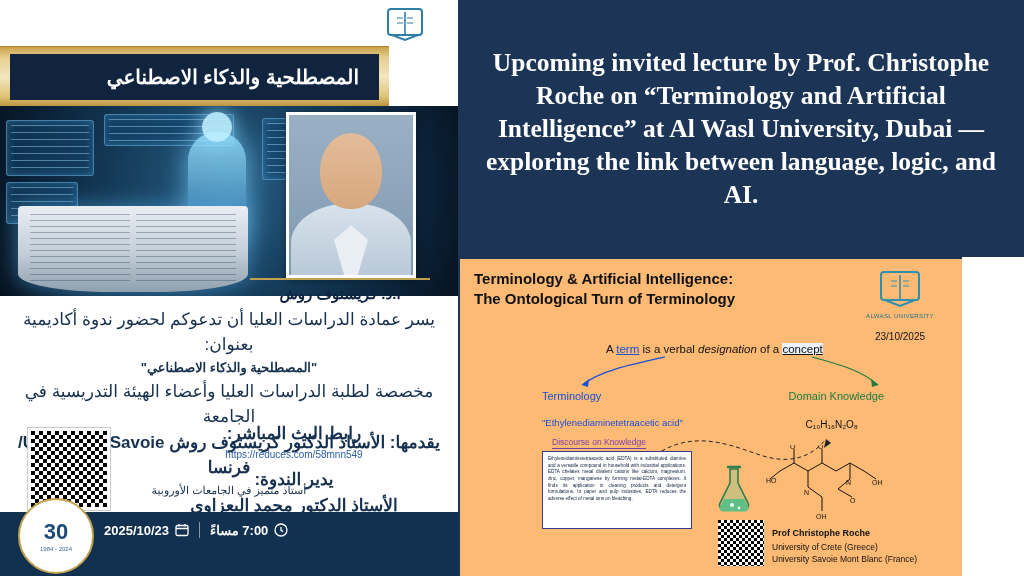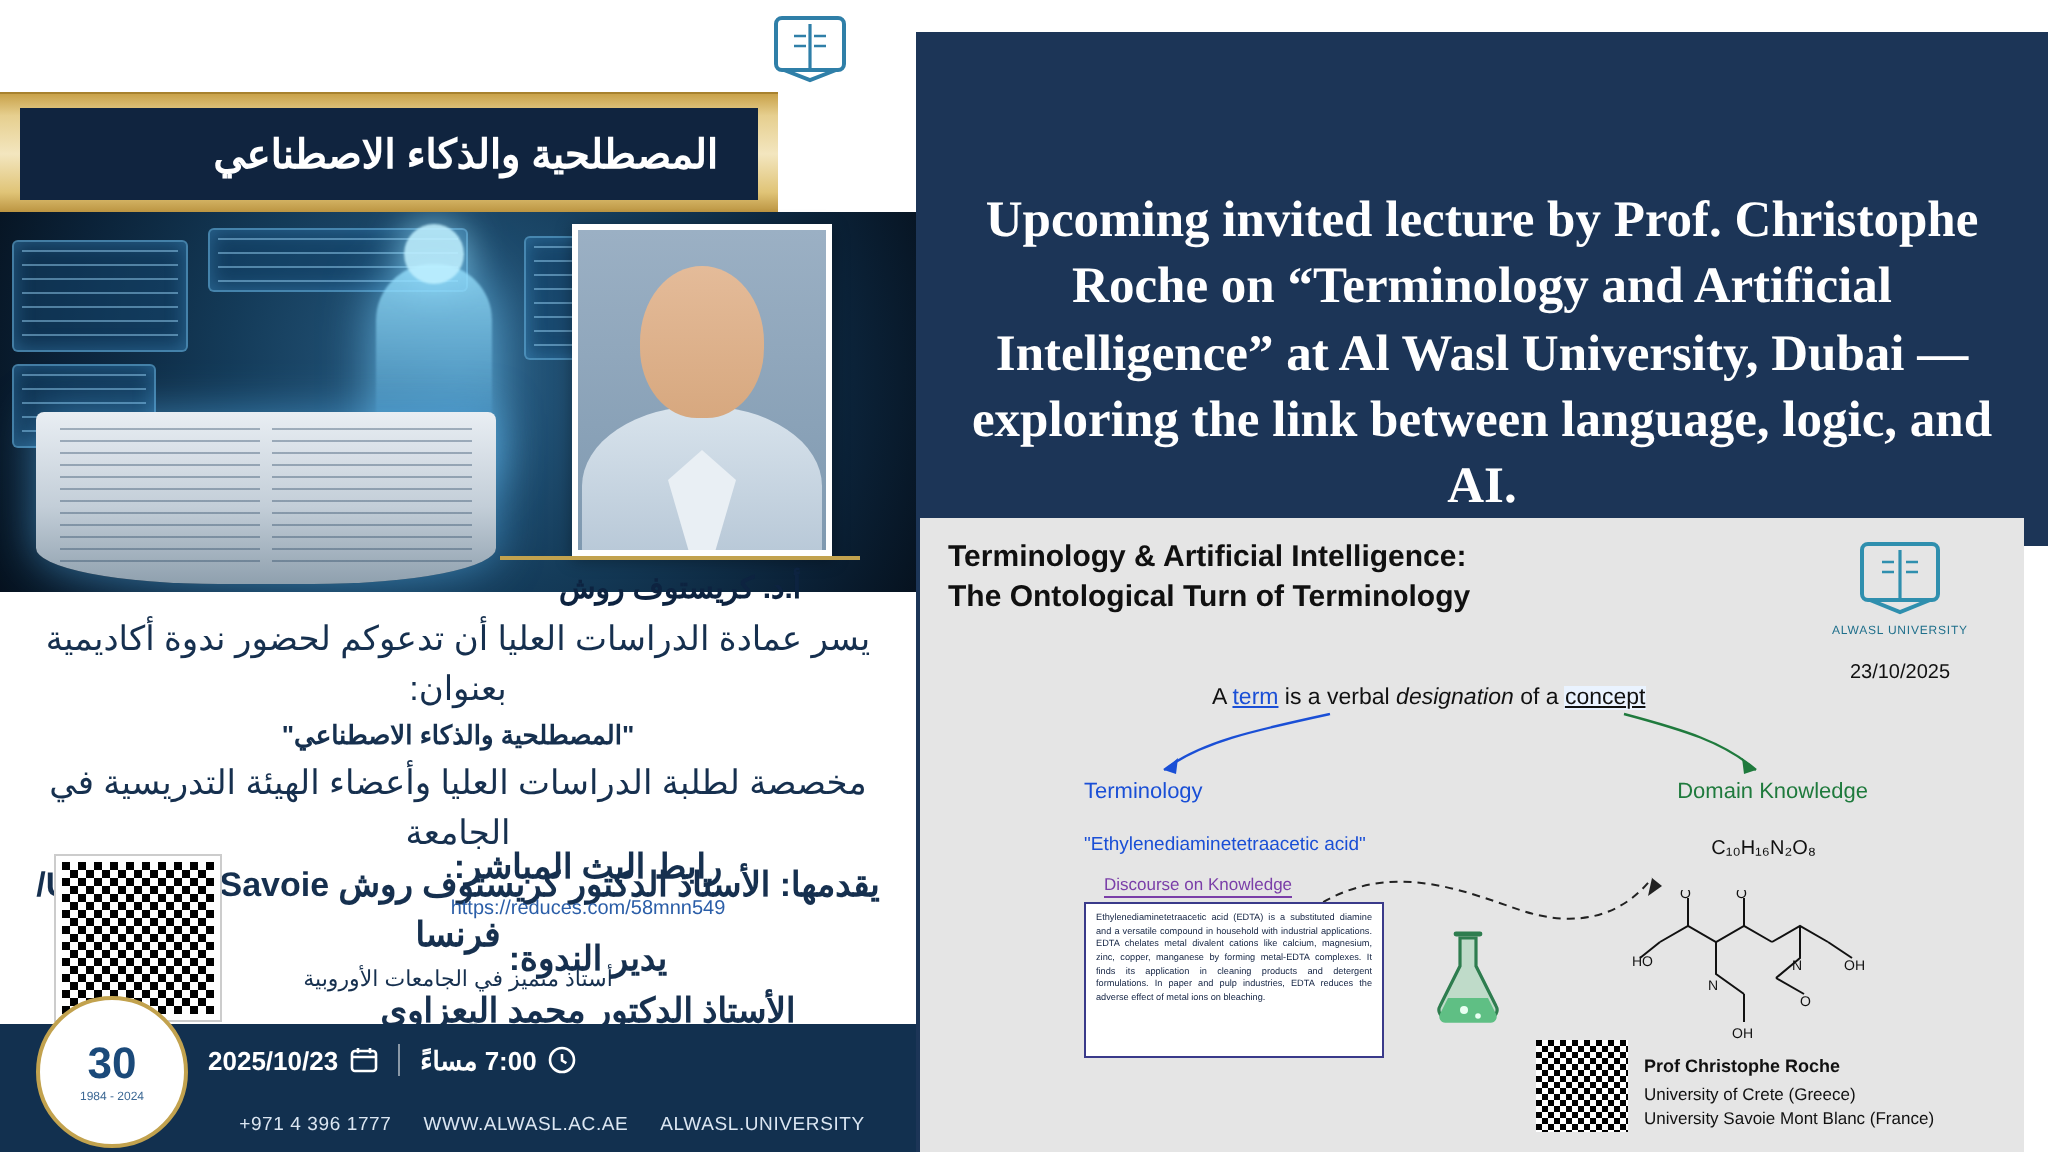--- a/index.html
+++ b/index.html
@@ -259,45 +259,45 @@
     justify-content: center;
     gap: 16px;
     font-size: 9.5px;
     color: #dbe6f2;
     letter-spacing: .3px;
   }
 
   
   .headline {
     position: absolute;
-    left: 458px; top: 16px;
+    left: 458px; top: 0;
     width: 566px; height: 257px;
     background: #1c3557;
     color: #ffffff;
     display: flex;
-    align-items: flex-end;
+    align-items: center;
     justify-content: center;
     padding: 14px 16px;
     box-sizing: border-box;
   }
   .headline p {
     margin: 0;
     text-align: center;
     font-family: "Liberation Serif", serif;
     font-size: 25.5px;
     line-height: 1.30;
     font-weight: bold;
   }
 
   
   .slide {
     position: absolute;
     left: 458px; top: 257px;
-    width: 554px; height: 319px;
-    background: #e5e5e5;
+    width: 504px; height: 319px;
+    background: #fdba74;
     border-left: 2px solid #1c3557;
     border-top: 2px solid #1c3557;
     box-sizing: border-box;
     overflow: hidden;
   }
   .slide-title {
     position: absolute;
     left: 14px; top: 10px;
     color: #101010;
     font-size: 15px;
@@ -504,25 +504,20 @@
           <span>7:00 مساءً</span>
         </div>
         <div class="footer-sep"></div>
         <div class="footer-chip">
           <svg width="14" height="14" viewBox="0 0 14 14" aria-hidden="true">
             <rect x="1" y="2.5" width="12" height="10" rx="1.5" fill="none" stroke="#fff" stroke-width="1.3"></rect>
             <path d="M1 5.5 h12 M4 1 v2.6 M10 1 v2.6" stroke="#fff" stroke-width="1.3"></path>
           </svg>
           <span>2025/10/23</span>
         </div>
-      </div>
-      <div class="footer-contact">
-        <span>+971 4 396 1777</span>
-        <span>WWW.ALWASL.AC.AE</span>
-        <span>ALWASL.UNIVERSITY</span>
       </div>
     </div>
   </div>
 
   <div class="headline">
     <p>Upcoming invited lecture by Prof. Christophe Roche on “Terminology and Artificial Intelligence” at Al Wasl University, Dubai — exploring the link between language, logic, and AI.</p>
   </div>
 
   <div class="slide">
 

